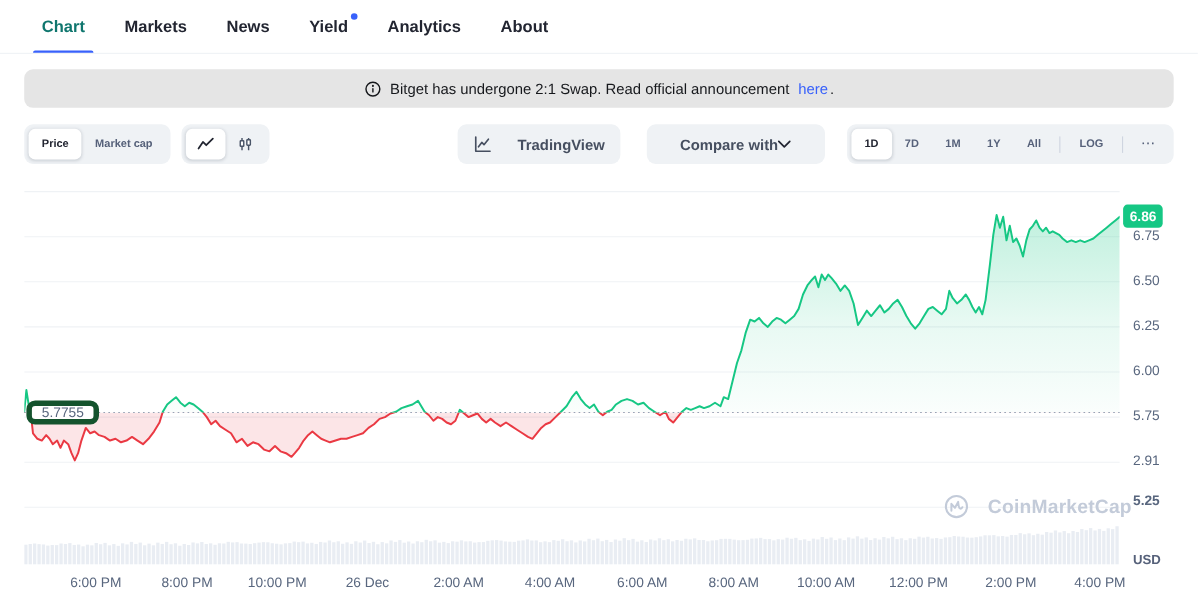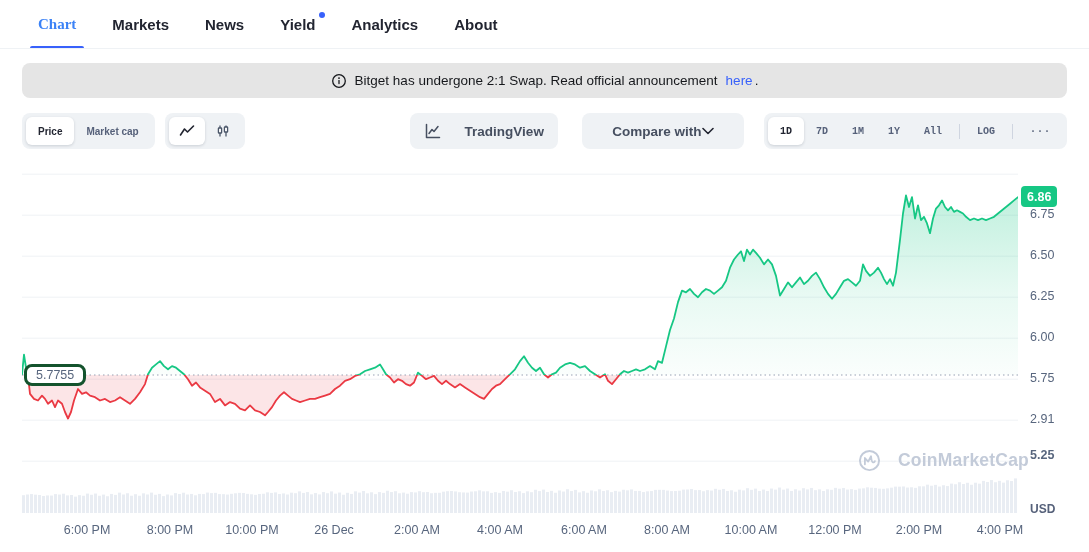--- a/index.html
+++ b/index.html
@@ -12,21 +12,21 @@
   
   .tabbar {
     height:49px; display:flex; align-items:stretch; padding-left:30px;
     border-bottom:1px solid #eff2f5;
   }
   .tab {
     position:relative; display:flex; align-items:center; padding:0 8px;
     margin-right:20px; background:none; border:none; cursor:pointer;
     font-family:inherit; font-size:15px; font-weight:600; color:#222531;
   }
-  .tab.active { color:#3b82f6;font-family:Liberation Serif, serif; }
+  .tab.active { color:#0f766e; }
   .tab.active::after {
     content:""; position:absolute; left:0; right:0; bottom:0; height:2px;
     background:#3861fb; border-radius:2px 2px 0 0;
   }
   .tab-dot {
     position:absolute; top:12px; right:-1px; width:6px; height:6px;
     border-radius:50%; background:#3861fb;
   }
   
   .banner {
@@ -50,30 +50,30 @@
   .chip.active { background:#fff; color:#222531; box-shadow:0 1px 3px rgba(20,30,50,.16); }
   .chip.icon-chip { padding:0 10px; }
   .seg + .seg { margin-left:10px; }
   .btn {
     height:36px; border:none; border-radius:8px; background:#eff2f5;
     display:flex; align-items:center; cursor:pointer; flex:none;
     font-family:inherit; font-size:13.5px; font-weight:600; color:#464f60;
   }
   .tv-btn { margin-left:auto; padding:0 14px; gap:23px; }
   .compare { margin-left:24px; width:162px; padding:0 16px; justify-content:center; }
-  .ranges { margin-left:20px;font-family:Liberation Mono, monospace; }
+  .ranges { margin-left:20px; }
   .rdiv { width:1px; height:15px; background:#cfd5e0; margin:0 5px; flex:none; }
   .chip.more { letter-spacing:1px; }
   
   .chart-row { display:flex; margin:23px 0 0 22px; }
   .plot { position:relative; width:996px; height:342px; flex:none; }
   .plot svg.main { position:absolute; left:0; top:0; }
   .baseline-pill {
     position:absolute; left:2px; top:192px; height:22px; padding:0 9px;
-    background:#fff; border:3px solid #14532d; border-radius:8px;
+    background:#fff; border:5px solid #14532d; border-radius:8px;
     display:flex; align-items:center; font-size:12.5px; color:#58667e; z-index:3;
   }
   .watermark {
     position:absolute; left:836px; top:277px; display:flex; align-items:center;
     gap:17px; color:#c3cbd9; z-index:2;
   }
   .watermark .wm-text { font-size:17.5px; font-weight:700; letter-spacing:.2px; }
   .yaxis { position:relative; width:49px; height:342px; flex:none; font-size:12.5px; color:#58667e; }
   .ytick { position:absolute; left:12px; }
   .unit-label { position:absolute; left:12px; top:330px; font-size:12px; font-weight:700; color:#56617a; }

